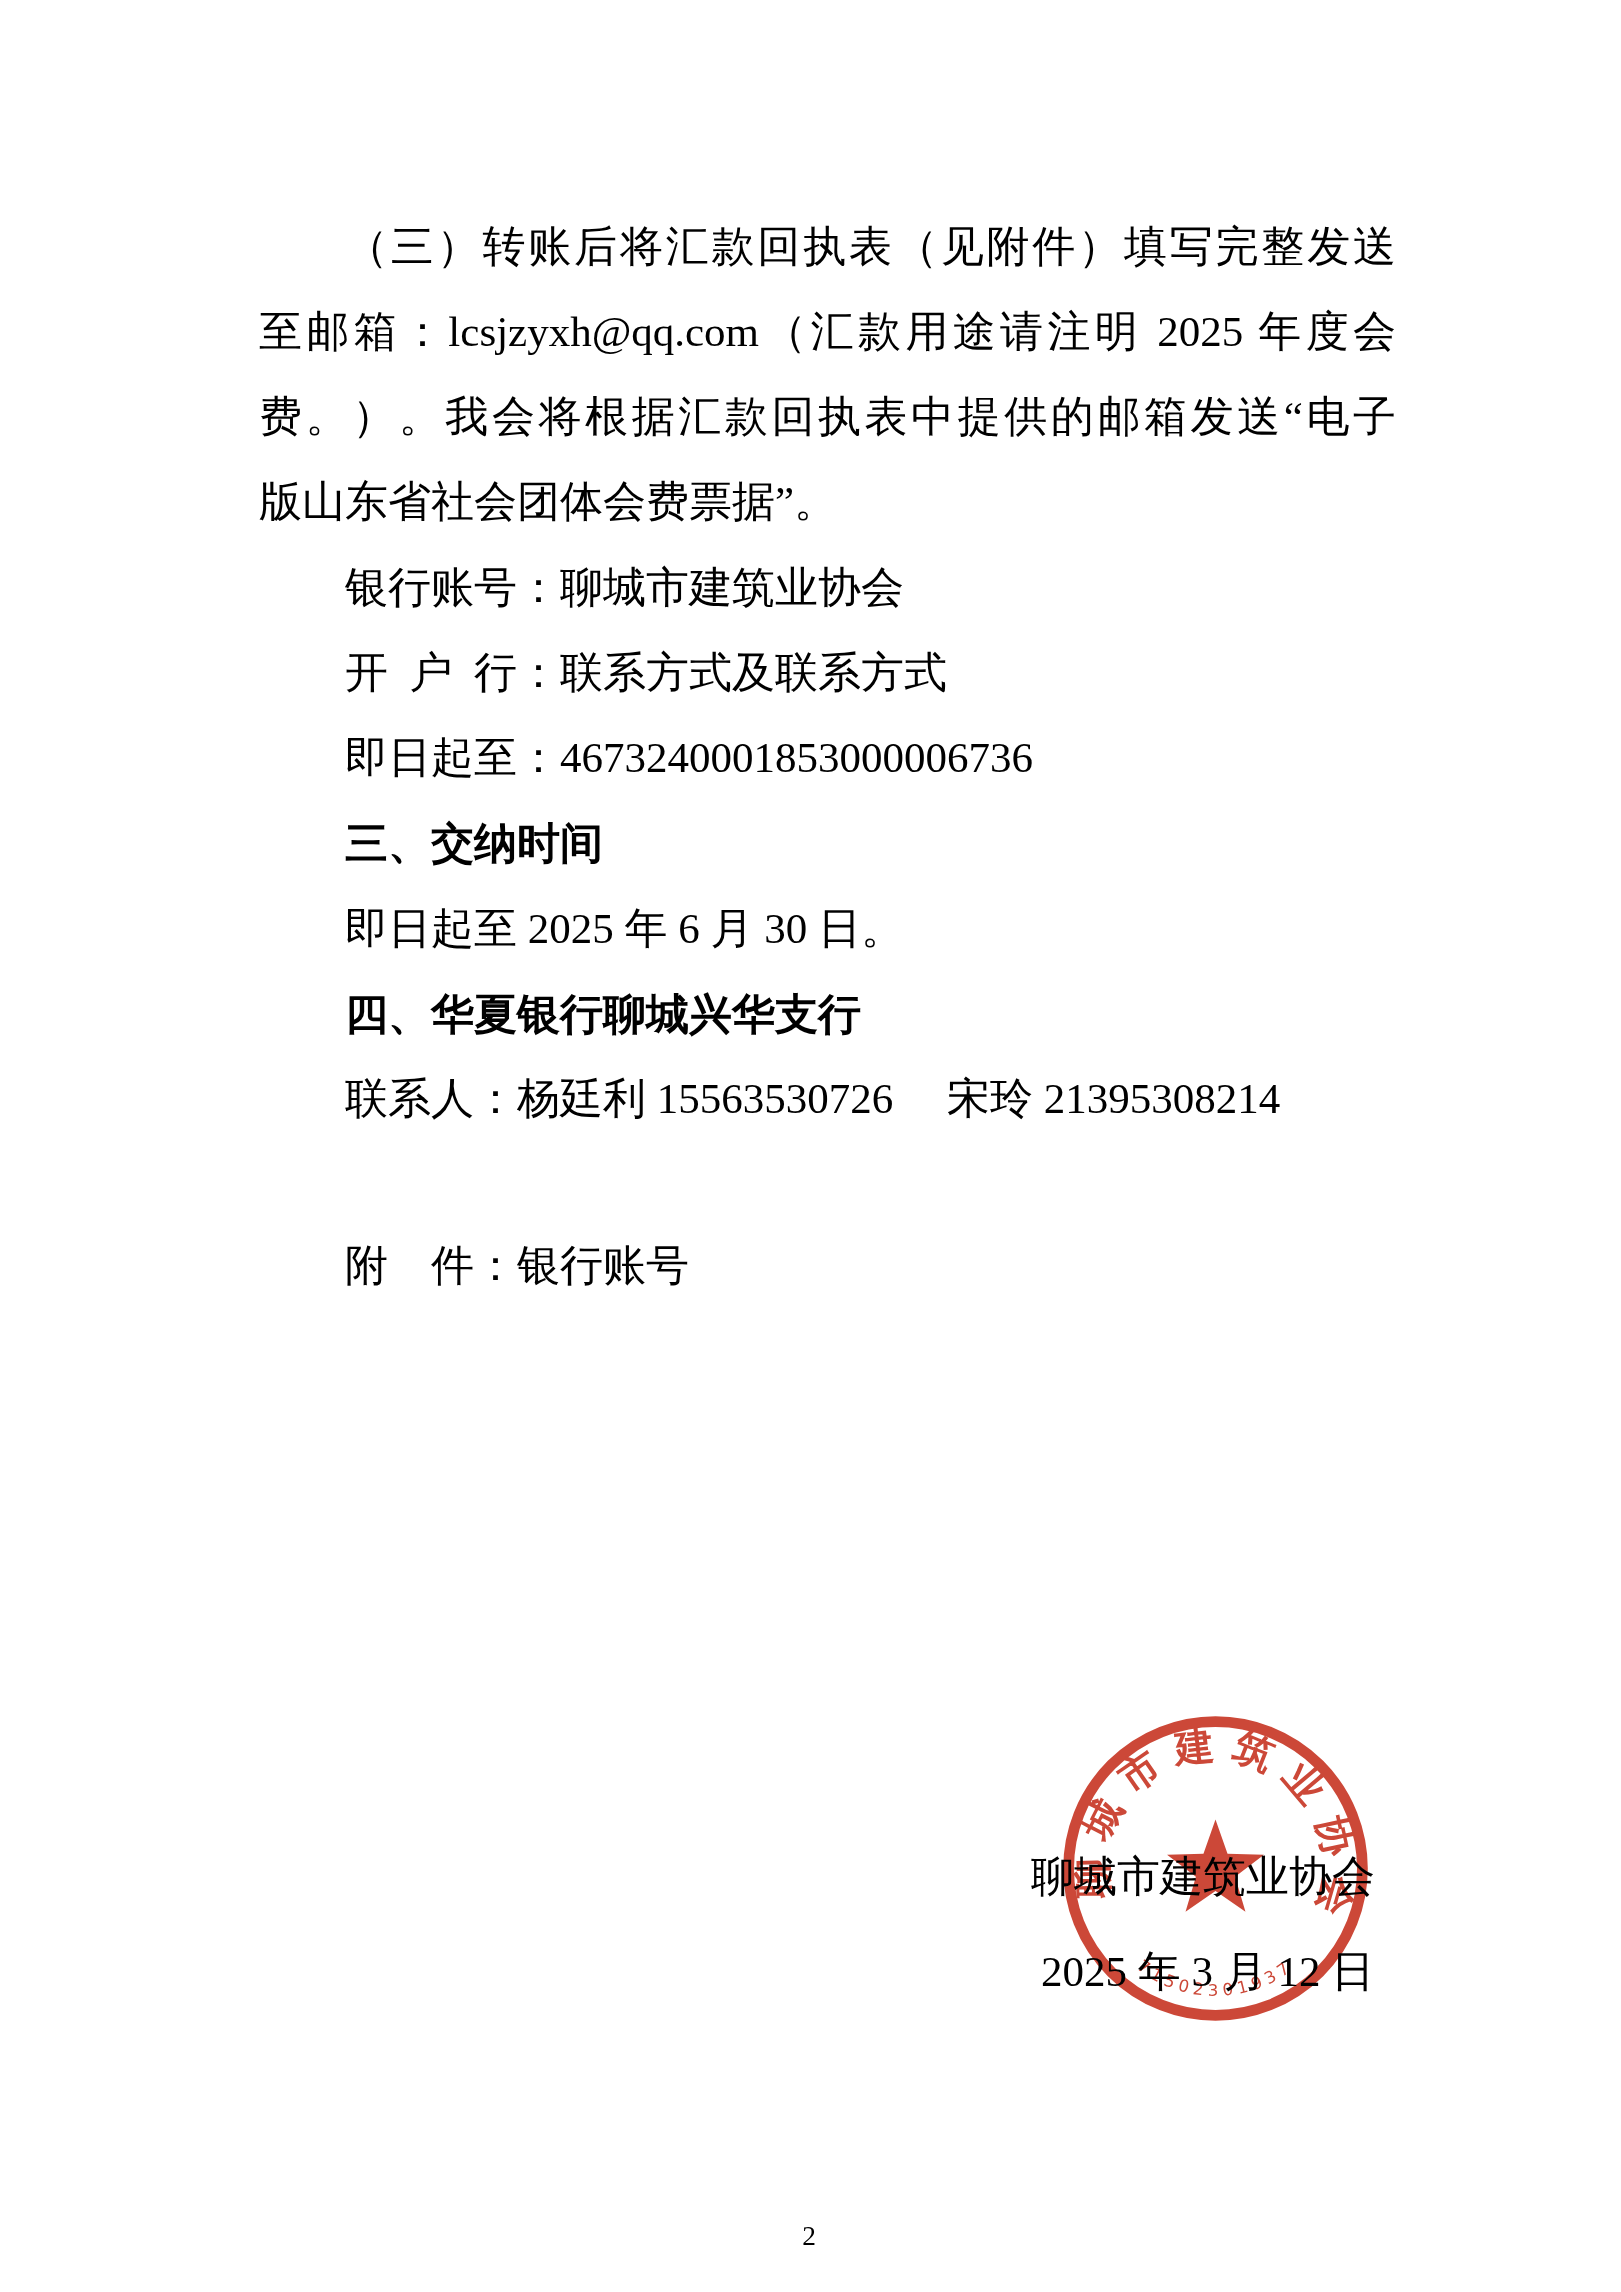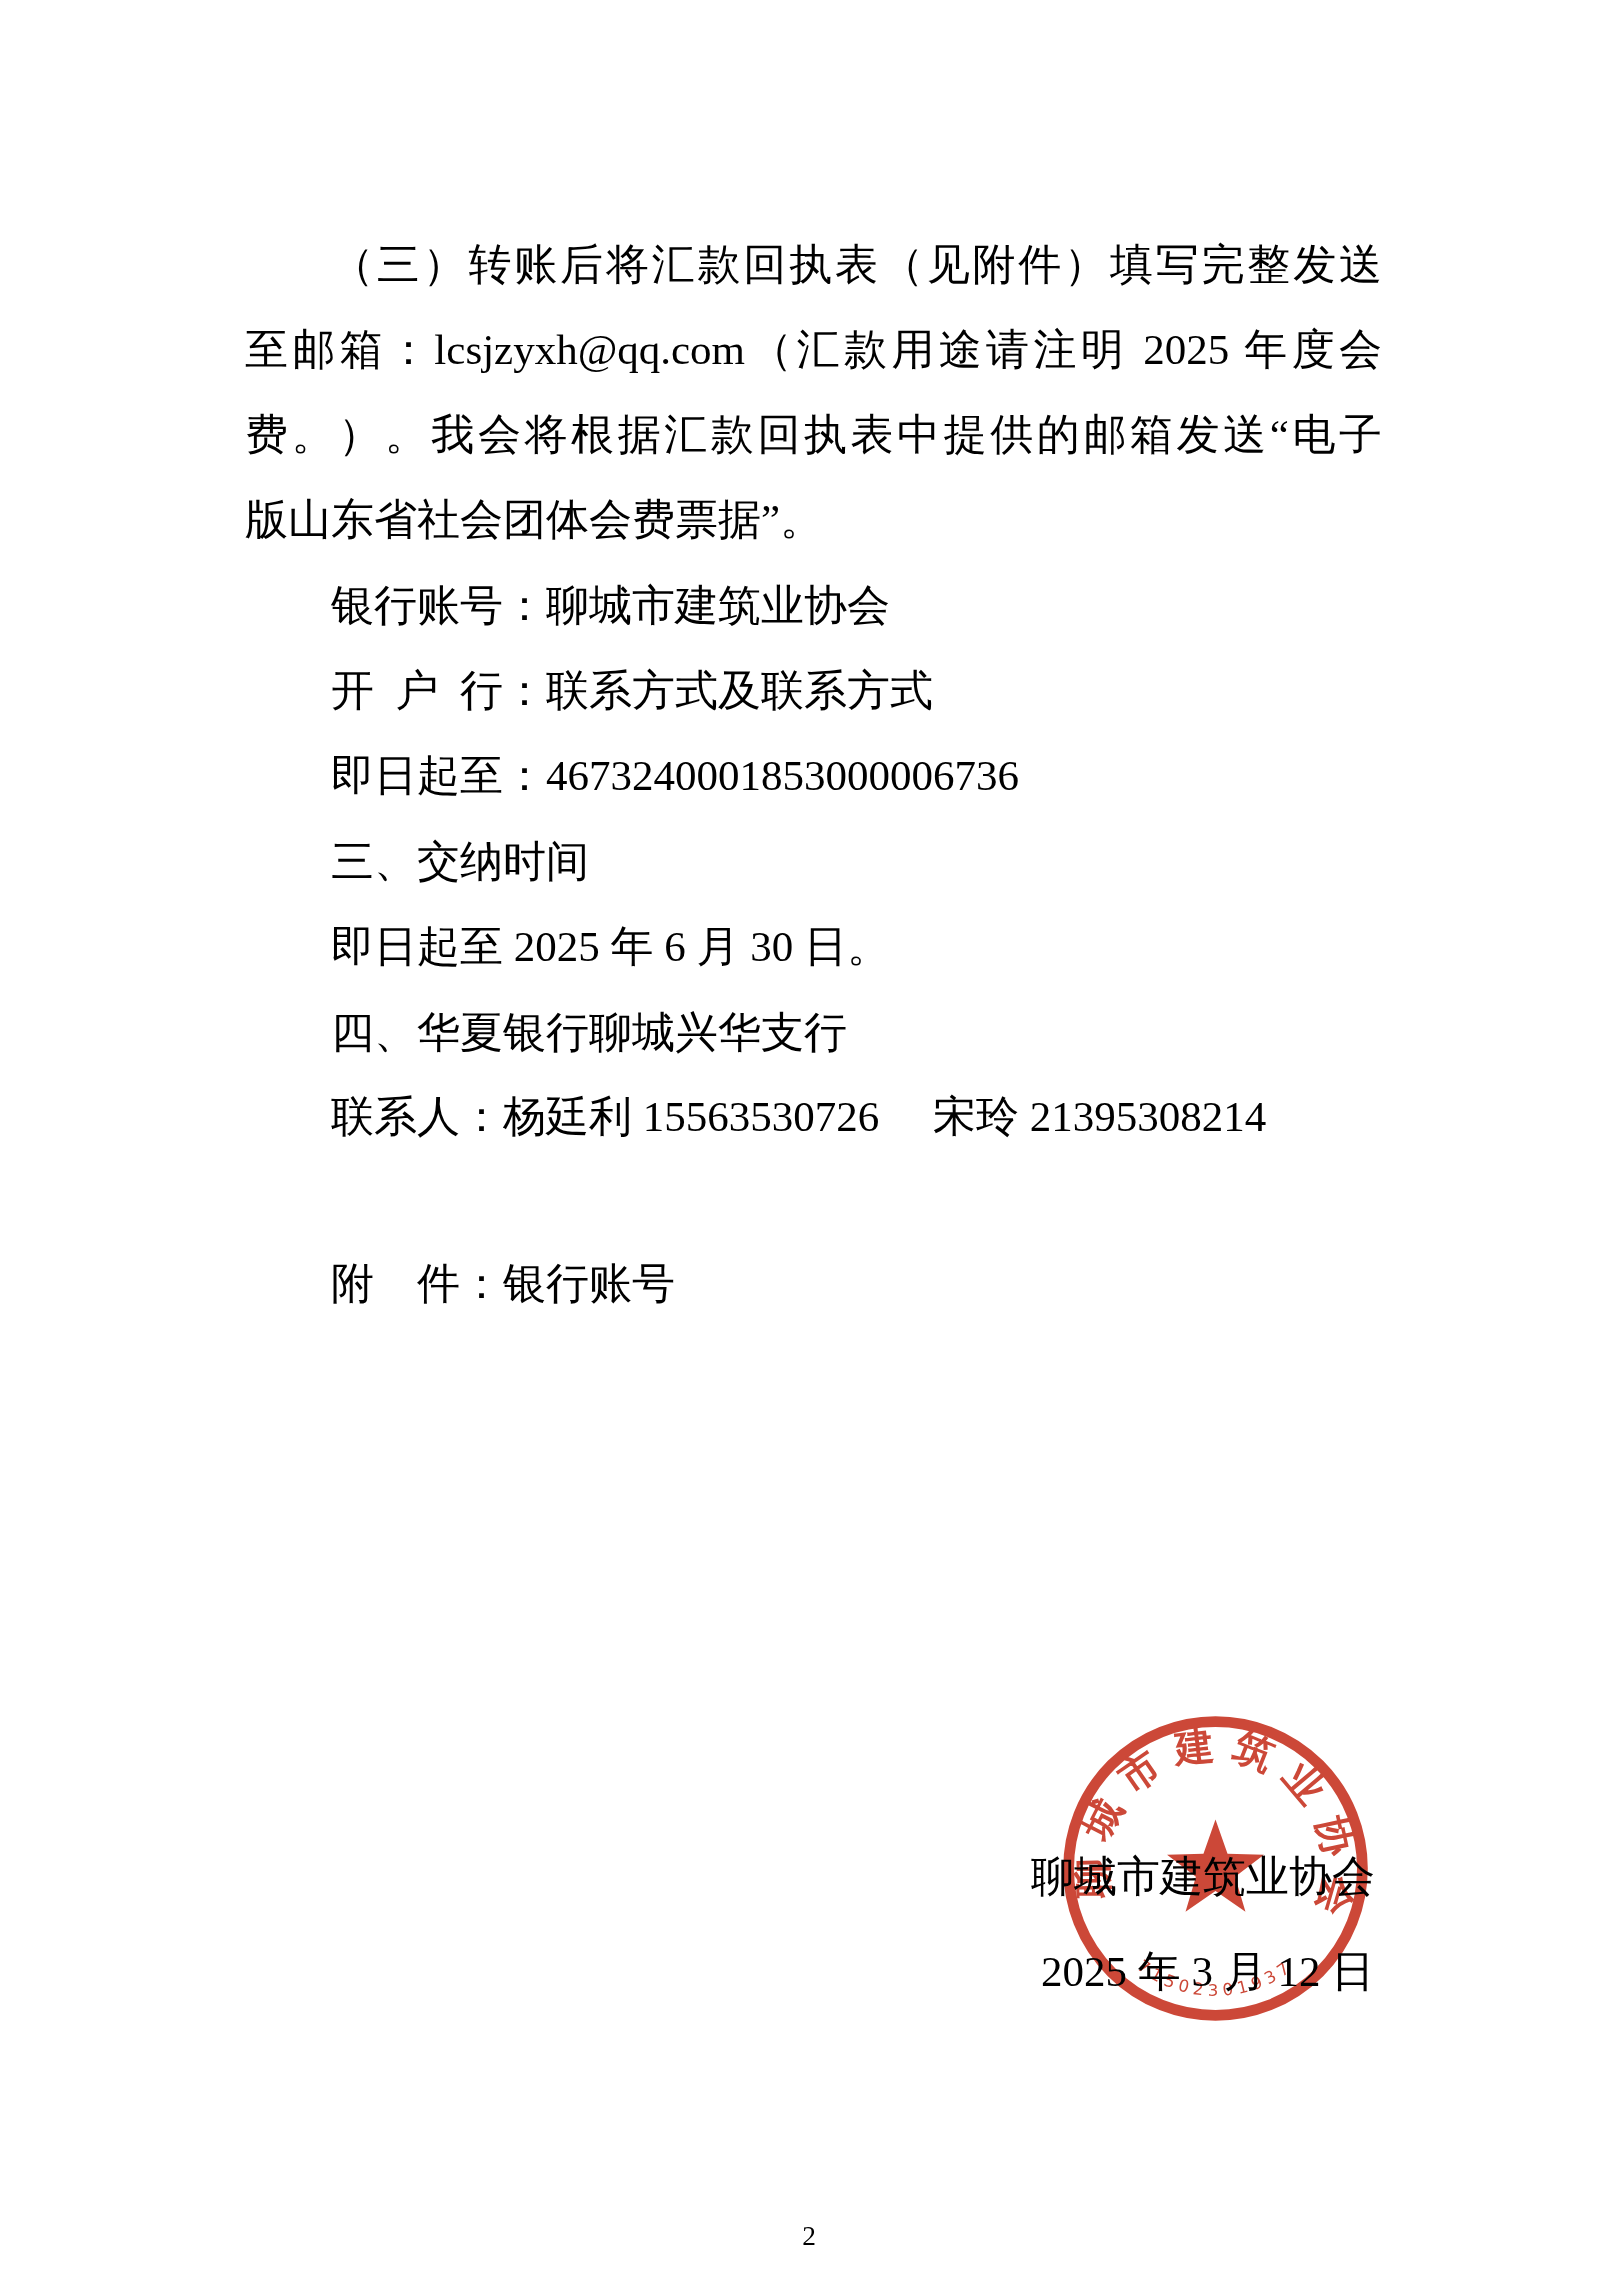--- a/index.html
+++ b/index.html
@@ -3,32 +3,31 @@
 <meta charset="utf-8">
 <style>
   html,body { margin:0; padding:0; }
   body {
     width:1621px; height:2293px; position:relative;
     background:#ffffff; color:#000;
     font-family:"Liberation Serif","DejaVu Serif",serif;
     overflow:hidden;
   }
   .line {
-    position:absolute; left:245px; width:1137px;
+    position:absolute; left:259px; width:1137px;
     font-size:43px; line-height:1.18;
     white-space:pre-wrap;
-    margin-top:18px;
   }
   .just { text-align:justify; text-align-last:justify; }
   .ind  { padding-left:86px; box-sizing:border-box; }
   .firstind { text-indent:86px; }
   .b { font-weight:normal; }
   .heading {
     font-family:"Liberation Sans","DejaVu Sans",sans-serif;
-    font-weight:normal;
+    font-weight:bold;
   }
   .sig {
     position:absolute; font-size:43px; line-height:1.15; white-space:pre;
   }
   .pagenum {
     position:absolute; left:765px; top:2221px; width:88px;
     text-align:center; font-size:27.4px;
   }
   .seal {
     position:absolute; left:1049px; top:1702px;

